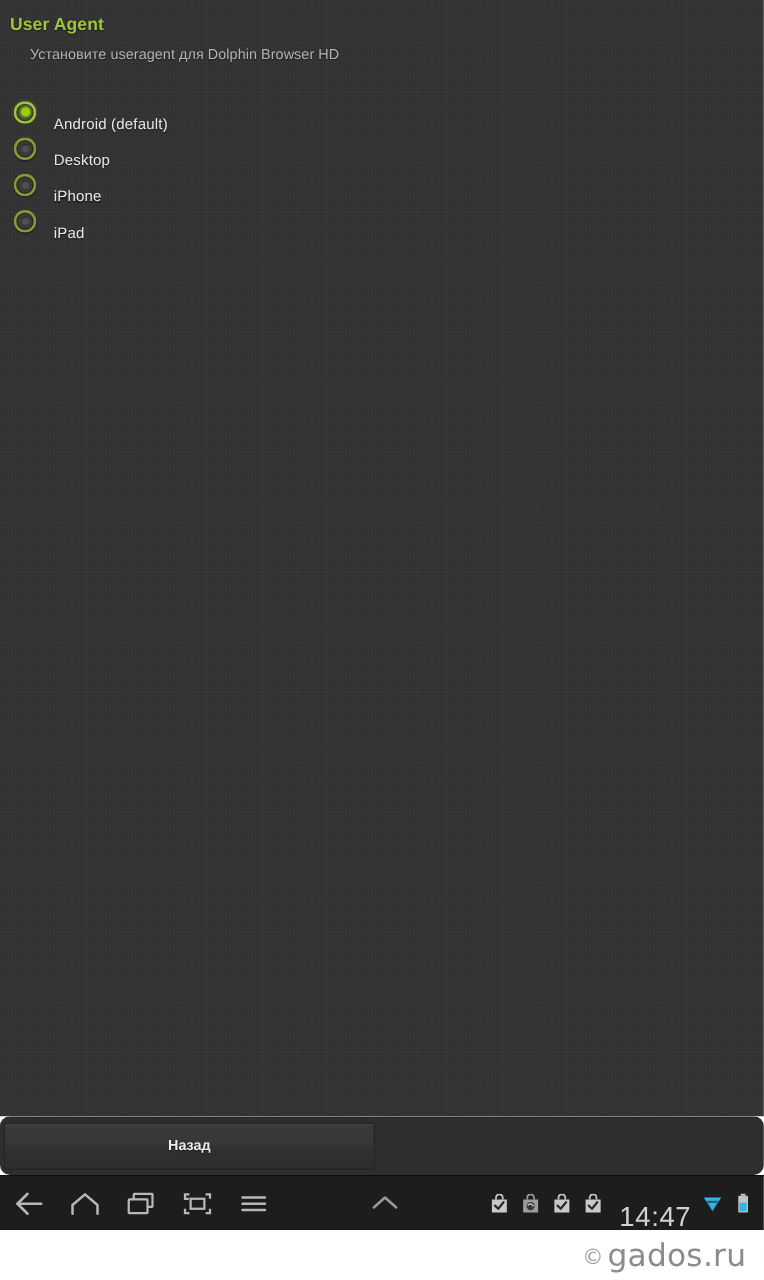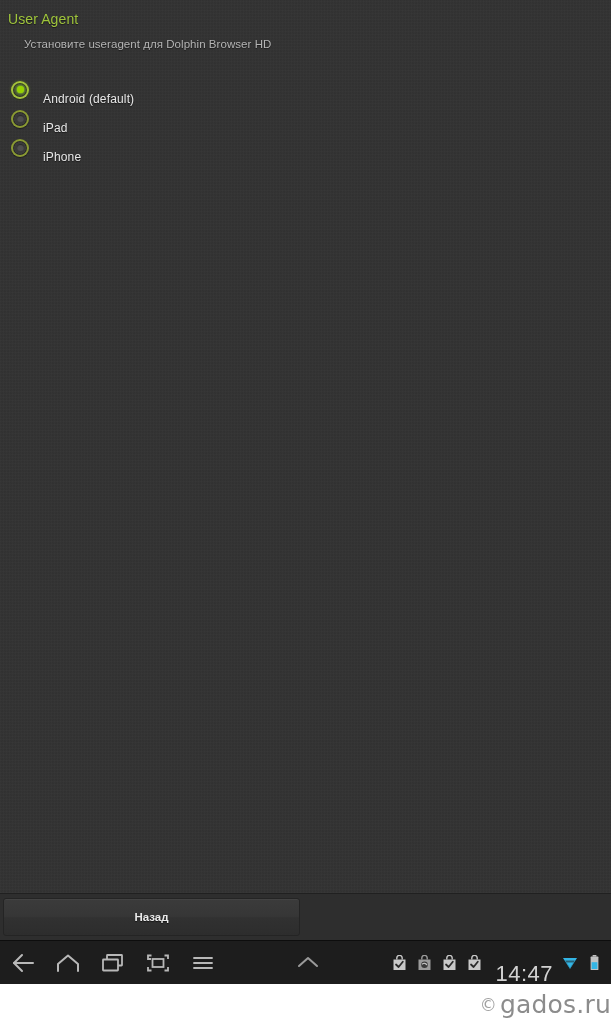--- a/index.html
+++ b/index.html
@@ -33,21 +33,21 @@
       repeating-linear-gradient(0deg, rgba(255,255,255,0.013) 0px, rgba(255,255,255,0.013) 1px, rgba(0,0,0,0.012) 1px, rgba(0,0,0,0.012) 3px),
       repeating-linear-gradient(90deg, rgba(255,255,255,0.012) 0px, rgba(255,255,255,0.012) 1px, rgba(0,0,0,0.013) 1px, rgba(0,0,0,0.013) 3px);
     overflow: hidden;
   }
 
   .page-title {
     position: absolute;
     left: 8px;
     top: 11px;
     font-size: 14px;
-    font-weight: normal;
+    font-weight: bold;
     color: #9fc53c;
     letter-spacing: 0.1px;
     text-shadow: 0 1px 1px rgba(0,0,0,0.55);
   }
 
   .page-subtitle {
     position: absolute;
     left: 24px;
     top: 38px;
     font-size: 11.5px;
@@ -122,20 +122,21 @@
     left: 0;
     top: 893px;
     width: 611px;
     height: 47px;
     background: #2e2e2e;
     border-top: 1px solid #202020;
     box-sizing: border-box;
     display: flex;
     align-items: center;
     padding: 0 3px;
+    border-radius: 8px;
   }
   .wiz-button {
     height: 38px;
     border-radius: 3px;
     background: linear-gradient(180deg, #3b3b3b 0%, #363636 48%, #313131 52%, #2d2d2d 100%);
     border: 1px solid #242424;
     box-shadow: inset 0 1px 0 rgba(255,255,255,0.045);
     display: flex;
     align-items: center;
     justify-content: center;
@@ -219,20 +220,21 @@
   .watermark-strip {
     position: absolute;
     left: 0;
     top: 984px;
     width: 611px;
     height: 40px;
     background: #ffffff;
     display: flex;
     align-items: center;
     justify-content: flex-end;
+    padding-right: 14px;
     box-sizing: border-box;
     border-radius: 20px;
   }
   .watermark {
     font-size: 25px;
     color: #8c8c8c;
     letter-spacing: 0.2px;
     line-height: 1;
     font-family: "DejaVu Sans", "Liberation Sans", sans-serif;
   }
@@ -254,29 +256,33 @@
 
     <div class="page-subtitle">Установите useragent для Dolphin Browser HD</div>
 
     <div class="radio-list">
 
       <div class="radio-row selected">
         <span class="radio-mark"></span>
         <span class="radio-label">Android (default)</span>
       </div>
 
+      <div class="radio-row">
+        <span class="radio-mark"></span>
+        <span class="radio-label">Desktop</span>
+      </div>
+
+      <div class="radio-row">
+        <span class="radio-mark"></span>
+        <span class="radio-label">iPhone</span>
+      </div>
 
       <div class="radio-row">
         <span class="radio-mark"></span>
         <span class="radio-label">iPad</span>
-      </div>
-
-      <div class="radio-row">
-        <span class="radio-mark"></span>
-        <span class="radio-label">iPhone</span>
       </div>
 
 
     </div>
   </div>
 
   <div class="button-bar">
     <div class="wiz-button back">Назад</div>
   </div>
 

